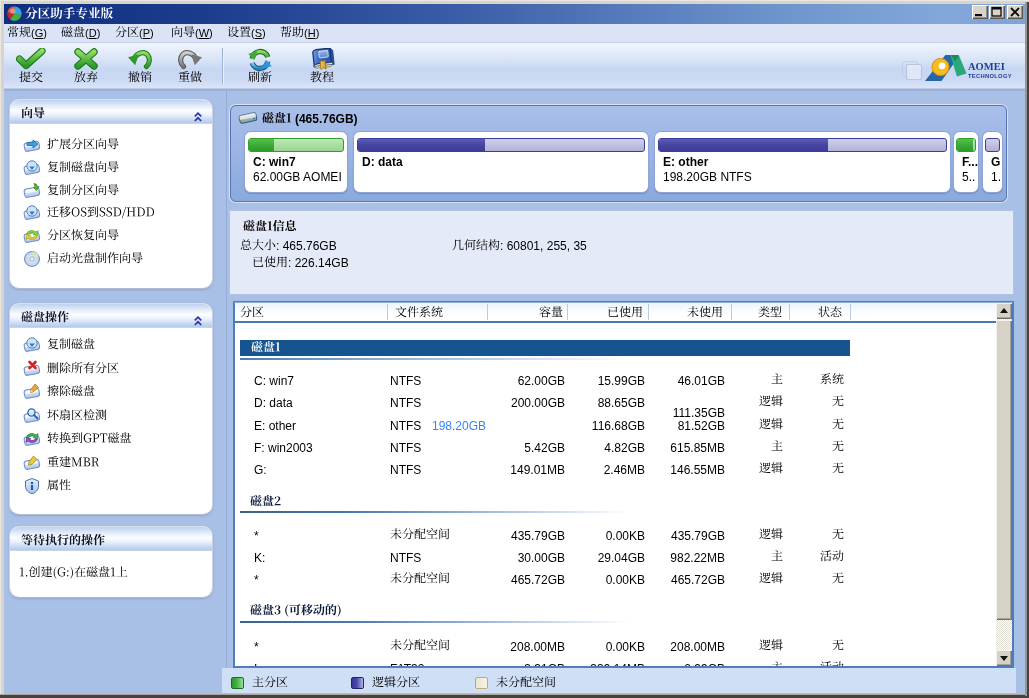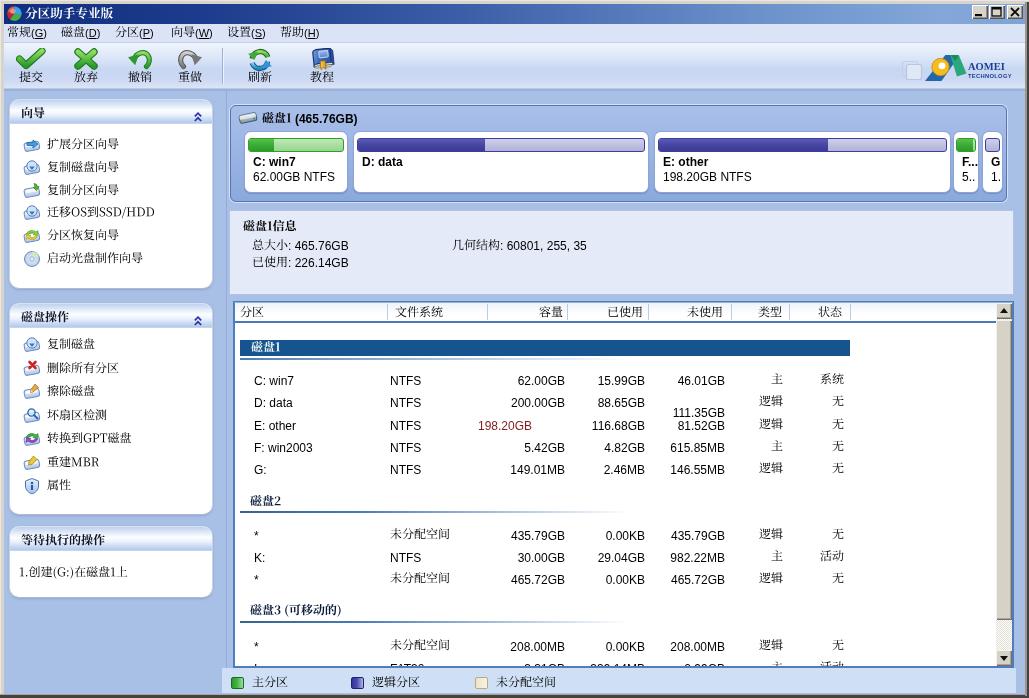--- a/index.html
+++ b/index.html
@@ -794,21 +794,21 @@
             <use href="#q87" x="2000"></use>
           </g>
         </svg>
       </span>
       <span style="float:left;font:12px 'Liberation Sans',sans-serif;color:#000;color:#000;line-height:14px;font:bold 12px 'Liberation Sans',sans-serif">&nbsp;(465.76GB)</span>
     </div>
 <div style="position:absolute;left:244px;top:131px;width:104px;height:62px;background:#ffffff;border:1px solid #8fa3d4;border-radius:7px;box-shadow:0 1px 1px rgba(60,80,140,.3)"></div>
 <div style="position:absolute;left:248px;top:138px;width:96px;height:14px;border:1px solid #2d9e2d;border-radius:3px;background:linear-gradient(180deg,#bde8b5 0%,#a8dea0 55%,#98d490 100%)"></div>
 <div style="position:absolute;left:249px;top:139px;width:25px;height:12px;background:linear-gradient(180deg,#55c247 0%,#3aaa35 55%,#2d9a2b 100%);border-radius:2px 0 0 2px"></div>
 <div style="position:absolute;left:253px;top:155px;font:bold 12px 'Liberation Sans',sans-serif;color:#000;white-space:nowrap;overflow:hidden;width:94px">C: win7</div>
-<div style="position:absolute;left:253px;top:170px;font:12px 'Liberation Sans',sans-serif;color:#000;white-space:nowrap;overflow:hidden;width:94px">62.00GB NTFS</div>
+<div style="position:absolute;left:253px;top:170px;font:12px 'Liberation Sans',sans-serif;color:#000;white-space:nowrap;overflow:hidden;width:94px">62.00GB AOMEI</div>
 <div style="position:absolute;left:353px;top:131px;width:296px;height:62px;background:#ffffff;border:1px solid #8fa3d4;border-radius:7px;box-shadow:0 1px 1px rgba(60,80,140,.3)"></div>
 <div style="position:absolute;left:357px;top:138px;width:288px;height:14px;border:1px solid #3c3c9c;border-radius:3px;background:linear-gradient(180deg,#d0d0ec 0%,#bebee0 55%,#b2b2d8 100%)"></div>
 <div style="position:absolute;left:358px;top:139px;width:127px;height:12px;background:linear-gradient(180deg,#5a5ab8 0%,#45449f 55%,#3c3c98 100%);border-radius:2px 0 0 2px"></div>
 <div style="position:absolute;left:362px;top:155px;font:bold 12px 'Liberation Sans',sans-serif;color:#000;white-space:nowrap;overflow:hidden;width:286px">D: data</div>
 <div style="position:absolute;left:654px;top:131px;width:297px;height:62px;background:#ffffff;border:1px solid #8fa3d4;border-radius:7px;box-shadow:0 1px 1px rgba(60,80,140,.3)"></div>
 <div style="position:absolute;left:658px;top:138px;width:289px;height:14px;border:1px solid #3c3c9c;border-radius:3px;background:linear-gradient(180deg,#d0d0ec 0%,#bebee0 55%,#b2b2d8 100%)"></div>
 <div style="position:absolute;left:659px;top:139px;width:169px;height:12px;background:linear-gradient(180deg,#5a5ab8 0%,#45449f 55%,#3c3c98 100%);border-radius:2px 0 0 2px"></div>
 <div style="position:absolute;left:663px;top:155px;font:bold 12px 'Liberation Sans',sans-serif;color:#000;white-space:nowrap;overflow:hidden;width:287px">E: other</div>
 <div style="position:absolute;left:663px;top:170px;font:12px 'Liberation Sans',sans-serif;color:#000;white-space:nowrap;overflow:hidden;width:287px">198.20GB NTFS</div>
 <div style="position:absolute;left:953px;top:131px;width:26px;height:62px;background:#ffffff;border:1px solid #8fa3d4;border-radius:7px;box-shadow:0 1px 1px rgba(60,80,140,.3)"></div>
@@ -825,21 +825,21 @@
       <svg width="53.59" height="14" viewBox="0 0 4466 1167" style="width:53.59px;height:14px;display:block;">
         <g fill="#000" transform="translate(0,855)">
           <use href="#q50" x="0"></use>
           <use href="#q51" x="1000"></use>
           <use href="#q87" x="2000"></use>
           <use href="#q88" x="2466"></use>
           <use href="#q89" x="3466"></use>
         </g>
       </svg>
     </div>
-<div style="position:absolute;left:252px;top:239px;;white-space:nowrap">
+<div style="position:absolute;left:240px;top:239px;;white-space:nowrap">
       <span style="float:left">
         <svg width="36.00" height="14" viewBox="0 0 3000 1167" style="width:36.00px;height:14px;display:block;">
           <g fill="#000" transform="translate(0,855)">
             <use href="#q90" x="0"></use>
             <use href="#q91" x="1000"></use>
             <use href="#q92" x="2000"></use>
           </g>
         </svg>
       </span>
       <span style="float:left;font:12px 'Liberation Sans',sans-serif;color:#000;color:#000;line-height:14px;">: 465.76GB</span>
@@ -986,21 +986,21 @@
     </div>
 <div style="position:absolute;left:832.0px;top:395.3px;">
       <svg width="12.00" height="14" viewBox="0 0 1000 1167" style="width:12.00px;height:14px;display:block;">
         <g fill="#000" transform="translate(0,855)">
           <use href="#q115" x="0"></use>
         </g>
       </svg>
     </div>
 <div style="position:absolute;left:254px;top:418.7px;font:12px 'Liberation Sans',sans-serif;color:#000;white-space:nowrap">E: other</div>
 <div style="position:absolute;left:390px;top:418.7px;font:12px 'Liberation Sans',sans-serif;color:#000">NTFS</div>
-<div style="position:absolute;left:445px;top:418.7px;font:12px 'Liberation Sans',sans-serif;color:#7f1d1d;width:120px;text-align:center">198.20GB</div>
+<div style="position:absolute;left:432px;top:418.7px;font:12px 'Liberation Sans',sans-serif;color:#3b82f6;width:120px;text-align:left">198.20GB</div>
 <div style="position:absolute;left:525px;top:418.7px;font:12px 'Liberation Sans',sans-serif;color:#000;width:120px;text-align:right">116.68GB</div>
 <div style="position:absolute;left:605px;top:418.7px;font:12px 'Liberation Sans',sans-serif;color:#000;width:120px;text-align:right">81.52GB</div>
 <div style="position:absolute;left:759.0px;top:417.7px;">
       <svg width="24.00" height="14" viewBox="0 0 2000 1167" style="width:24.00px;height:14px;display:block;">
         <g fill="#000" transform="translate(0,855)">
           <use href="#q113" x="0"></use>
           <use href="#q114" x="1000"></use>
         </g>
       </svg>
     </div>

